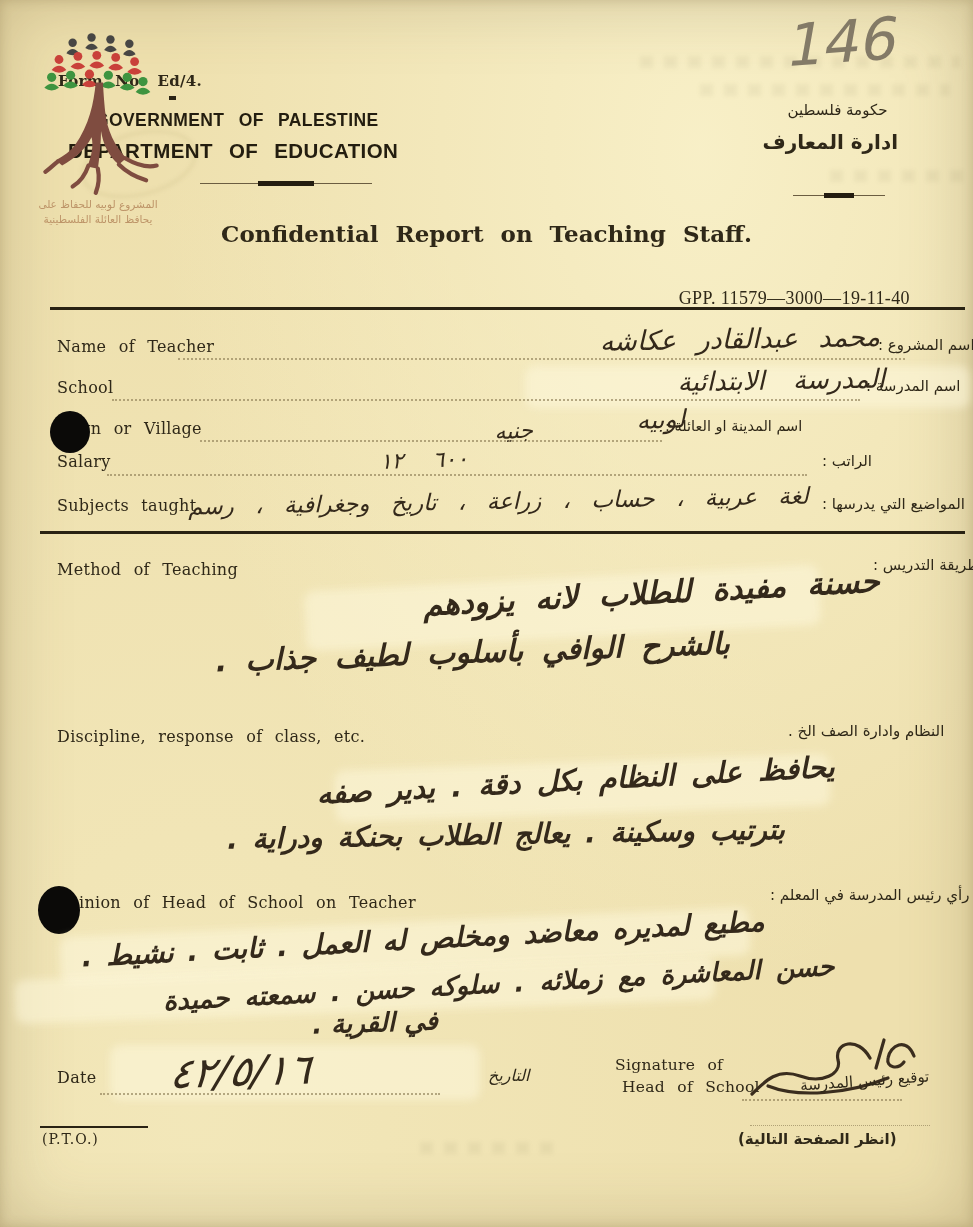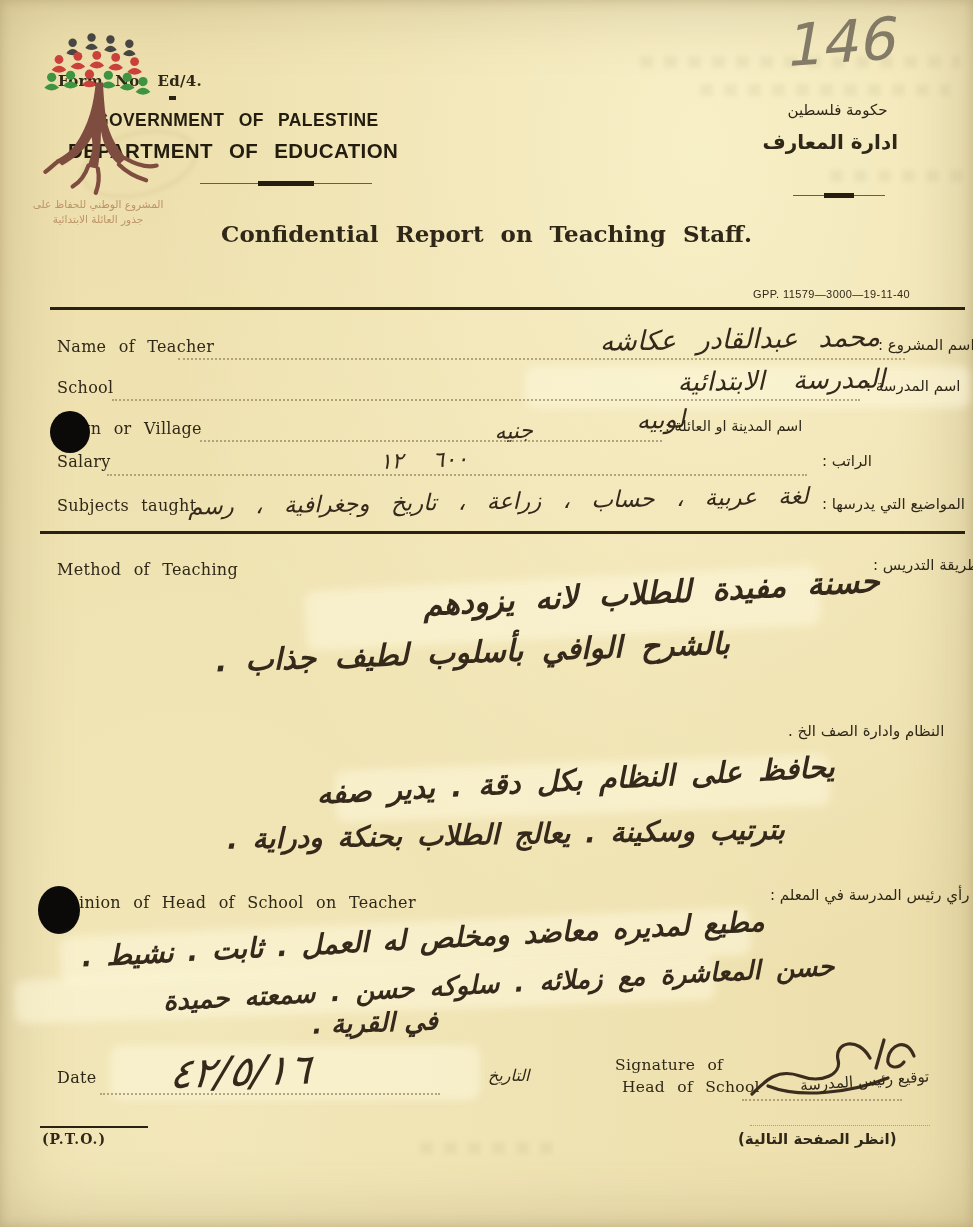--- a/index.html
+++ b/index.html
@@ -113,22 +113,22 @@
       <g fill="none" stroke="#7f4c40" stroke-width="4" stroke-linecap="round">
         <path d="M14,127 C9,131 6,134 2,137"></path>
         <path d="M43,131 C40,140 36,146 28,151"></path>
         <path d="M52,134 C54,144 52,152 50,157"></path>
         <path d="M72,130 C80,138 88,142 98,145"></path>
         <path d="M78,124 C90,131 100,133 108,131"></path>
       </g>
     </g>
   </svg>
   <div class="abs" style="left:28px;top:197px;width:140px;text-align:center;font-family:'DejaVu Sans',sans-serif;font-size:10.5px;line-height:1.45;color:#bd9468;direction:rtl;">
-    <div>المشروع الوطني للحفاظ على</div>
-    <div>جذور العائلة الابتدائية</div>
+    <div>المشروع لوبيه للحفاظ على</div>
+    <div>يحافظ العائلة الفلسطينية</div>
   </div>
 
   <div class="abs elabel" style="left:58px;top:72px;font-size:15px;font-weight:bold;z-index:1;">Form No.  Ed/4.</div>
   <div class="abs" style="left:169px;top:96px;width:7px;height:4px;background:#2a2315;z-index:1;"></div>
 
   <div class="abs pencil" style="left:788px;top:8px;font-size:58px;transform:rotate(-4deg) skewX(-14deg);">146</div>
 
   <div class="abs headbold" style="left:95px;top:110px;font-size:17.5px;letter-spacing:.4px;word-spacing:9px;">GOVERNMENT OF PALESTINE</div>
   <div class="abs headbold" style="left:68px;top:139px;font-size:20.5px;letter-spacing:.4px;word-spacing:10px;">DEPARTMENT OF EDUCATION</div>
   <div class="frule" style="left:200px;top:181px;width:172px;">
@@ -138,21 +138,21 @@
     </div>
   <div class="abs alabel" style="left:785px;top:101px;width:105px;text-align:center;font-size:15px;">حكومة فلسطين</div>
   <div class="abs alabel" style="left:778px;top:130px;width:120px;text-align:center;font-size:20px;font-weight:bold;">ادارة المعارف</div>
   <div class="frule" style="left:793px;top:193px;width:92px;">
       <span class="thin"></span>
       <span class="thick" style="width:30px;"></span>
       <span class="thin"></span>
     </div>
 
   <div class="abs" style="left:0;top:220px;width:973px;text-align:center;font-family:'DejaVu Serif',serif;font-weight:bold;font-size:23px;word-spacing:9px;">Confidential Report on Teaching Staff.</div>
-  <div class="abs" style="left:600px;top:288px;width:310px;text-align:right;font-family:Liberation Sans, sans-serif;font-size:11px;letter-spacing:.4px;">GPP. 11579—3000—19-11-40</div>
+  <div class="abs" style="left:600px;top:288px;width:310px;text-align:right;font-family:Liberation Serif, serif;font-size:18px;letter-spacing:.4px;">GPP. 11579—3000—19-11-40</div>
   <div class="rule" style="left:50px;top:307px;width:915px;height:3px;"></div>
 
   <div class="abs elabel" style="left:57px;top:337px;">Name of Teacher</div>
   <div class="dots" style="left:178px;top:357px;width:727px;"></div>
   <div class="abs hand" style="left:520px;top:324px;width:360px;font-size:27px;word-spacing:12px;transform:rotate(-1deg);">محمد عبدالقادر عكاشه</div>
   <div class="abs alabel" style="left:878px;top:336px;">اسم المشروع :</div>
 
   <div class="band" style="left:525px;top:366px;width:445px;height:42px;"></div>
   <div class="abs elabel" style="left:57px;top:378px;">School</div>
   <div class="dots" style="left:112px;top:398px;width:748px;"></div>
@@ -177,20 +177,21 @@
     <span class="hand" style="font-size:23px;word-spacing:14px;display:inline-block;transform:rotate(-1deg);margin-right:8px;">لغة عربية ، حساب ، زراعة ، تاريخ وجغرافية ، رسم</span>
   </div>
   <div class="rule" style="left:40px;top:531px;width:925px;height:3px;"></div>
 
   <div class="abs elabel" style="left:57px;top:560px;">Method of Teaching</div>
   <div class="abs alabel" style="left:873px;top:556px;">طريقة التدريس :</div>
   <div class="band" style="left:305px;top:578px;width:515px;height:60px;transform:rotate(-3deg);"></div>
   <div class="abs hand" style="left:290px;top:578px;width:590px;font-size:31px;font-weight:bold;word-spacing:10px;transform:rotate(-3deg);">حسنة مفيدة للطلاب لانه يزودهم</div>
   <div class="abs hand" style="left:245px;top:634px;width:485px;font-size:30px;font-weight:bold;word-spacing:8px;transform:rotate(-2deg);">بالشرح الوافي بأسلوب لطيف جذاب .</div>
 
+  <div class="abs elabel" style="left:57px;top:727px;">Discipline, response of class, etc.</div>
   <div class="abs alabel" style="left:788px;top:722px;">النظام وادارة الصف الخ .</div>
   <div class="band" style="left:335px;top:762px;width:495px;height:52px;transform:rotate(-2deg);"></div>
   <div class="abs hand" style="left:325px;top:763px;width:510px;font-size:29px;font-weight:bold;word-spacing:6px;transform:rotate(-3deg);">يحافظ على النظام بكل دقة . يدير صفه</div>
   <div class="abs hand" style="left:210px;top:818px;width:575px;font-size:28px;font-weight:bold;word-spacing:5px;transform:rotate(-1deg);">بترتيب وسكينة . يعالج الطلاب بحنكة ودراية .</div>
 
   <div class="abs elabel" style="left:55px;top:893px;">Opinion of Head of School on Teacher</div>
   <div class="abs alabel" style="left:770px;top:886px;">رأي رئيس المدرسة في المعلم :</div>
   <div class="hole" style="left:38px;top:886px;width:42px;height:48px;"></div>
   <div class="band" style="left:60px;top:922px;width:690px;height:48px;transform:rotate(-2.5deg);"></div>
   <div class="band" style="left:15px;top:968px;width:700px;height:44px;transform:rotate(-2deg);"></div>
@@ -211,17 +212,17 @@
     <g fill="none" stroke="#3a2d1e" stroke-width="3.2" stroke-linecap="round">
       <path d="M176,28 C168,8 152,18 150,30 C148,40 160,42 166,34"></path>
       <path d="M146,12 L138,40"></path>
       <path d="M132,30 C120,8 96,14 100,32 C104,46 84,56 62,48 C40,40 28,52 14,66"></path>
       <path d="M30,58 C60,70 110,66 150,50"></path>
     </g>
   </svg>
   <div class="abs alabel" style="left:800px;top:1072px;font-size:15px;transform:rotate(-4deg);">توقيع رئيس المدرسة</div>
 
   <div class="rule" style="left:40px;top:1126px;width:108px;height:2px;"></div>
-  <div class="abs elabel" style="left:42px;top:1131px;font-size:14px;font-weight:bold;letter-spacing:1px;">(P.T.O.)</div>
+  <div class="abs elabel" style="left:42px;top:1131px;font-size:14px;font-weight:normal;letter-spacing:1px;">(P.T.O.)</div>
   <div class="dots" style="left:750px;top:1124px;width:180px;border-bottom-width:1.5px;"></div>
   <div class="abs alabel" style="left:738px;top:1130px;font-size:15px;font-weight:bold;">(انظر الصفحة التالية)</div>
 
 </div>
 
 </body></html>

